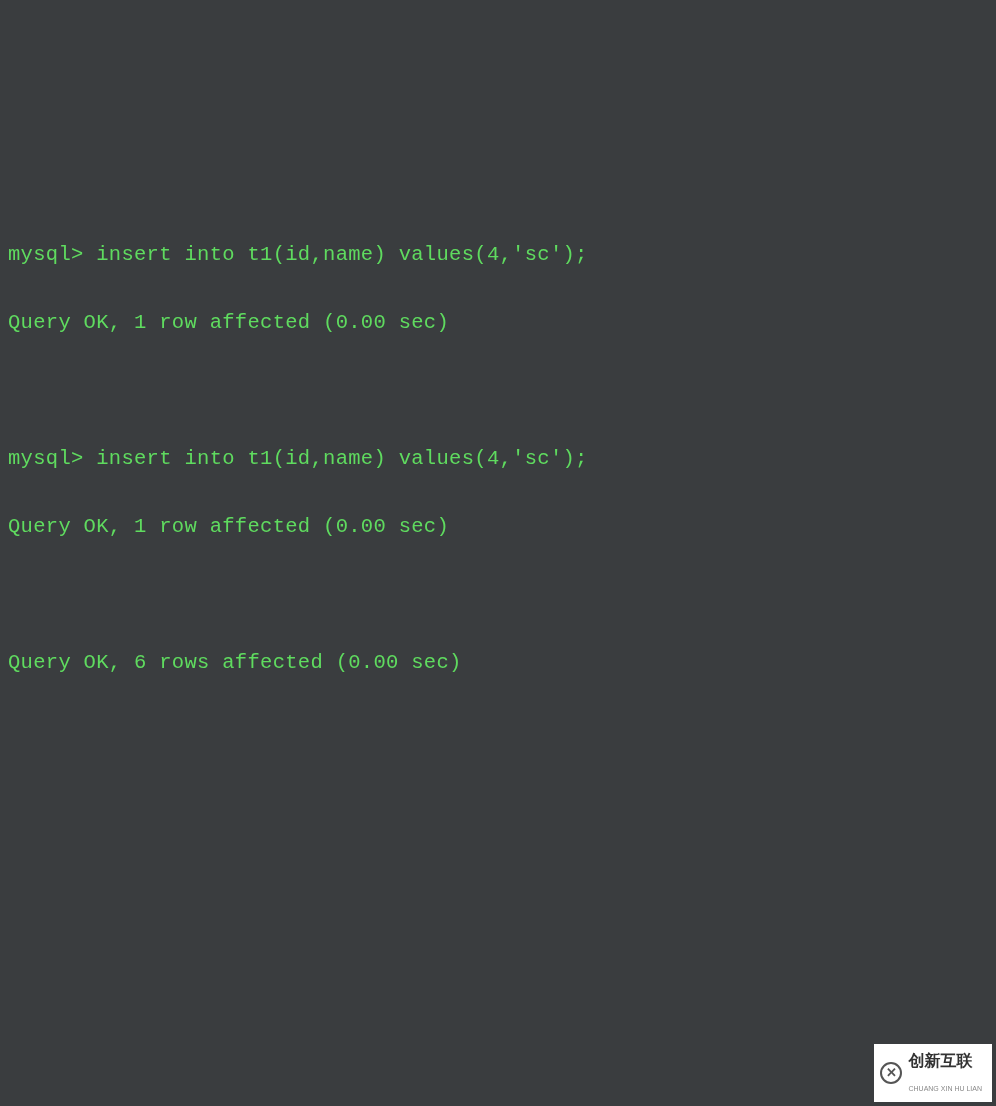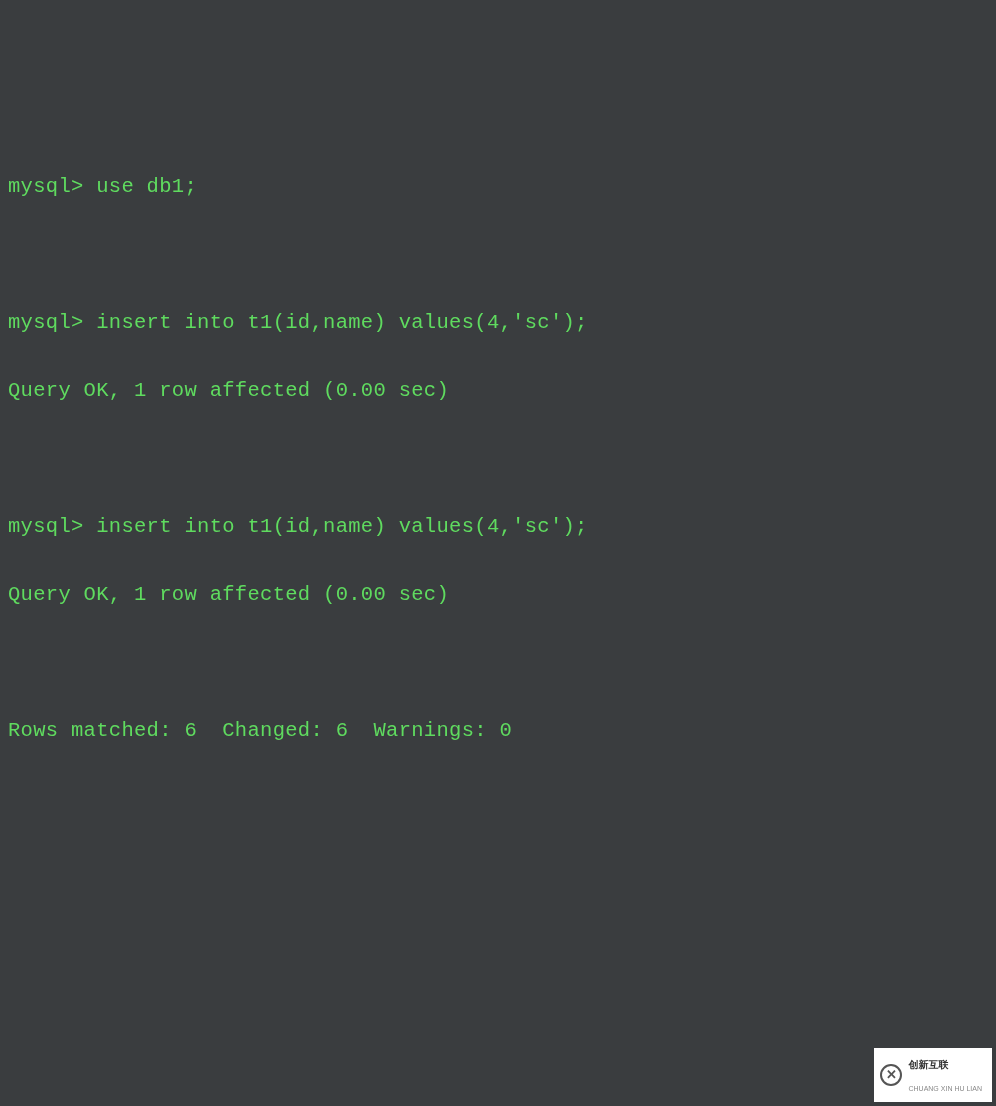--- a/index.html
+++ b/index.html
@@ -54,29 +54,28 @@
     .line {
       display: block;
     }
   </style>
 </head>
 <body>
 
 
 
 <div class="terminal-content">
-<span class="line">mysql&gt; use db1;</span>
 <span class="line">&nbsp;</span>
 <span class="line">mysql&gt; insert into t1(id,name) values(4,'sc');</span>
 <span class="line">Query OK, 1 row affected (0.00 sec)</span>
 <span class="line">&nbsp;</span>
 <span class="line">mysql&gt; insert into t1(id,name) values(4,'sc');</span>
 <span class="line">Query OK, 1 row affected (0.00 sec)</span>
 <span class="line">&nbsp;</span>
-<span class="line">Rows matched: 6  Changed: 6  Warnings: 0</span>
+<span class="line">Query OK, 6 rows affected (0.00 sec)</span>
 
 
 
 
 
 
 
 
 
 
@@ -86,19 +85,19 @@
 
 
 
 
 
 </div>
 
 <div class="watermark">
   <span class="watermark-icon">✕</span>
   <span>
-    <span style="font-size:10px;font-family:Liberation Serif, serif;">创新互联</span><br>
+    <span style="font-size:16px;font-family:Liberation Serif, serif;">创新互联</span><br>
     <span style="font-size:7px;font-weight:normal;color:#888;letter-spacing:0;">CHUANG XIN HU LIAN</span>
   </span>
 </div>
 
 
 
 
 </body></html>

